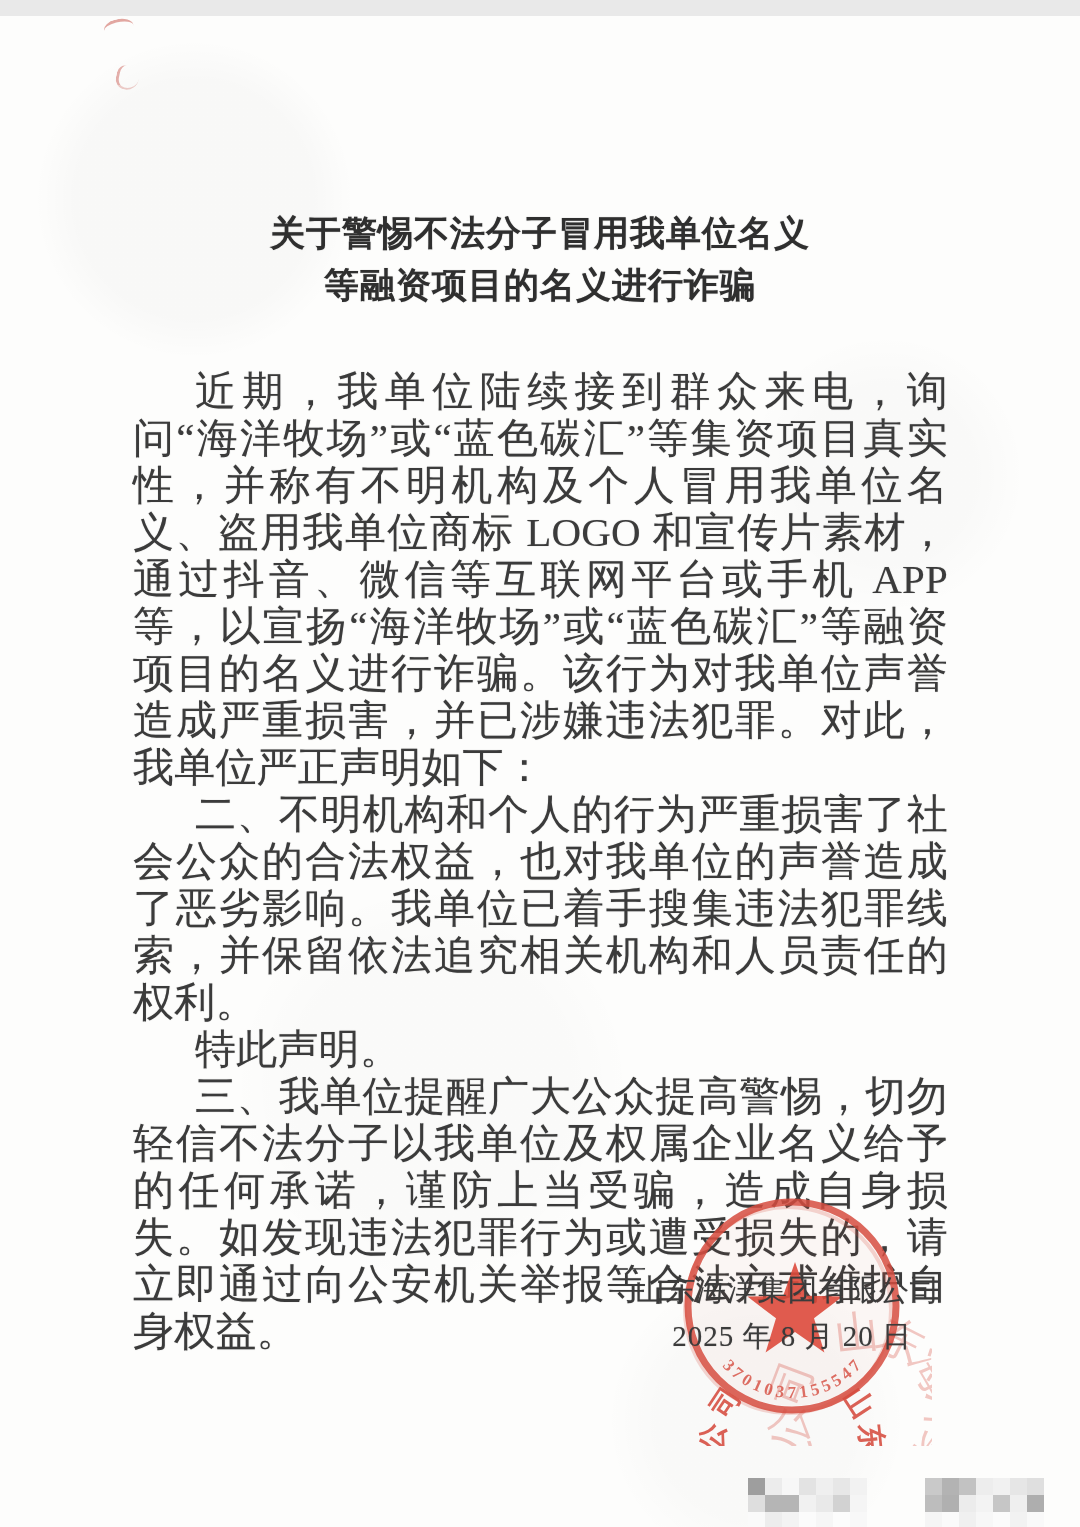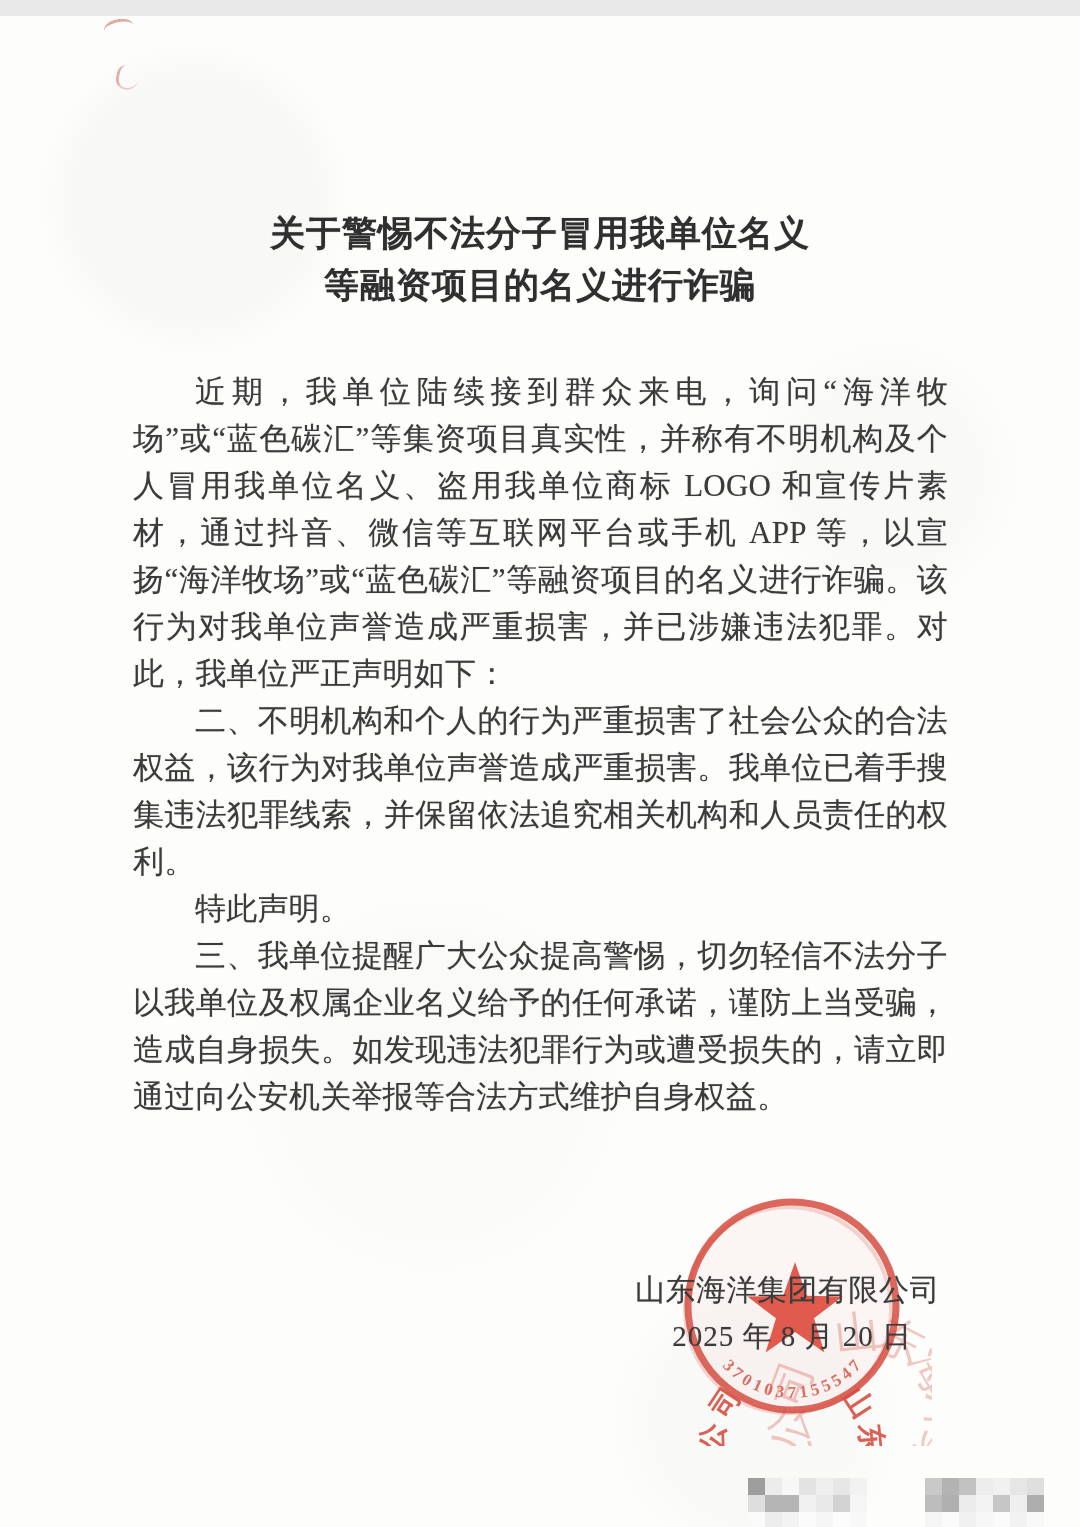--- a/index.html
+++ b/index.html
@@ -34,21 +34,21 @@
   .doc-title{
     position:absolute;top:192px;left:0;width:100%;
     margin:0;text-align:center;
     font-size:35px;line-height:52px;font-weight:700;
     letter-spacing:1px;color:#2f2f2f;
     text-shadow:0 0 1px rgba(47,47,47,0.45);
   }
   .doc-title .title-line{display:block;}
   .doc-body{
     position:absolute;top:352px;left:133px;width:815px;
-    font-size:31px;line-height:47px;color:#3b3b3b;
+    font-size:41px;line-height:47px;color:#3b3b3b;
     letter-spacing:0.2px;
     text-align:justify;
     text-shadow:0 0 1px rgba(59,59,59,0.4);
   }
   .doc-body p{margin:0;text-indent:62px;}
   .sig-line{
     position:absolute;color:#3b3b3b;white-space:nowrap;
     text-shadow:0 0 1px rgba(59,59,59,0.4);
     z-index:5;
   }
@@ -77,21 +77,21 @@
   <div class="scan-mark mark1"></div>
   <div class="scan-mark mark2"></div>
 
   <h1 class="doc-title">
     <span class="title-line">关于警惕不法分子冒用我单位名义</span>
     <span class="title-line">等融资项目的名义进行诈骗</span>
   </h1>
 
   <div class="doc-body">
     <p>近期，我单位陆续接到群众来电，询问“海洋牧场”或“蓝色碳汇”等集资项目真实性，并称有不明机构及个人冒用我单位名义、盗用我单位商标 LOGO 和宣传片素材，通过抖音、微信等互联网平台或手机 APP 等，以宣扬“海洋牧场”或“蓝色碳汇”等融资项目的名义进行诈骗。该行为对我单位声誉造成严重损害，并已涉嫌违法犯罪。对此，我单位严正声明如下：</p>
-    <p>二、不明机构和个人的行为严重损害了社会公众的合法权益，该行为对我单位声誉造成严重损害。我单位已着手搜集违法犯罪线索，并保留依法追究相关机构和人员责任的权利。</p>
+    <p>二、不明机构和个人的行为严重损害了社会公众的合法权益，也对我单位的声誉造成了恶劣影响。我单位已着手搜集违法犯罪线索，并保留依法追究相关机构和人员责任的权利。</p>
     <p>特此声明。</p>
     <p>三、我单位提醒广大公众提高警惕，切勿轻信不法分子以我单位及权属企业名义给予的任何承诺，谨防上当受骗，造成自身损失。如发现违法犯罪行为或遭受损失的，请立即通过向公安机关举报等合法方式维护自身权益。</p>
   </div>
 
   <div class="sig-line sig-company">山东海洋集团有限公司</div>
   <div class="sig-line sig-date">2025 年 8 月 20 日</div>
 
   <svg class="seal" viewBox="0 0 280 280" aria-hidden="true">
     <defs>
       <path id="ringPath" d="M 140 210 A 70 70 0 1 1 139.95 210" fill="none"></path>

